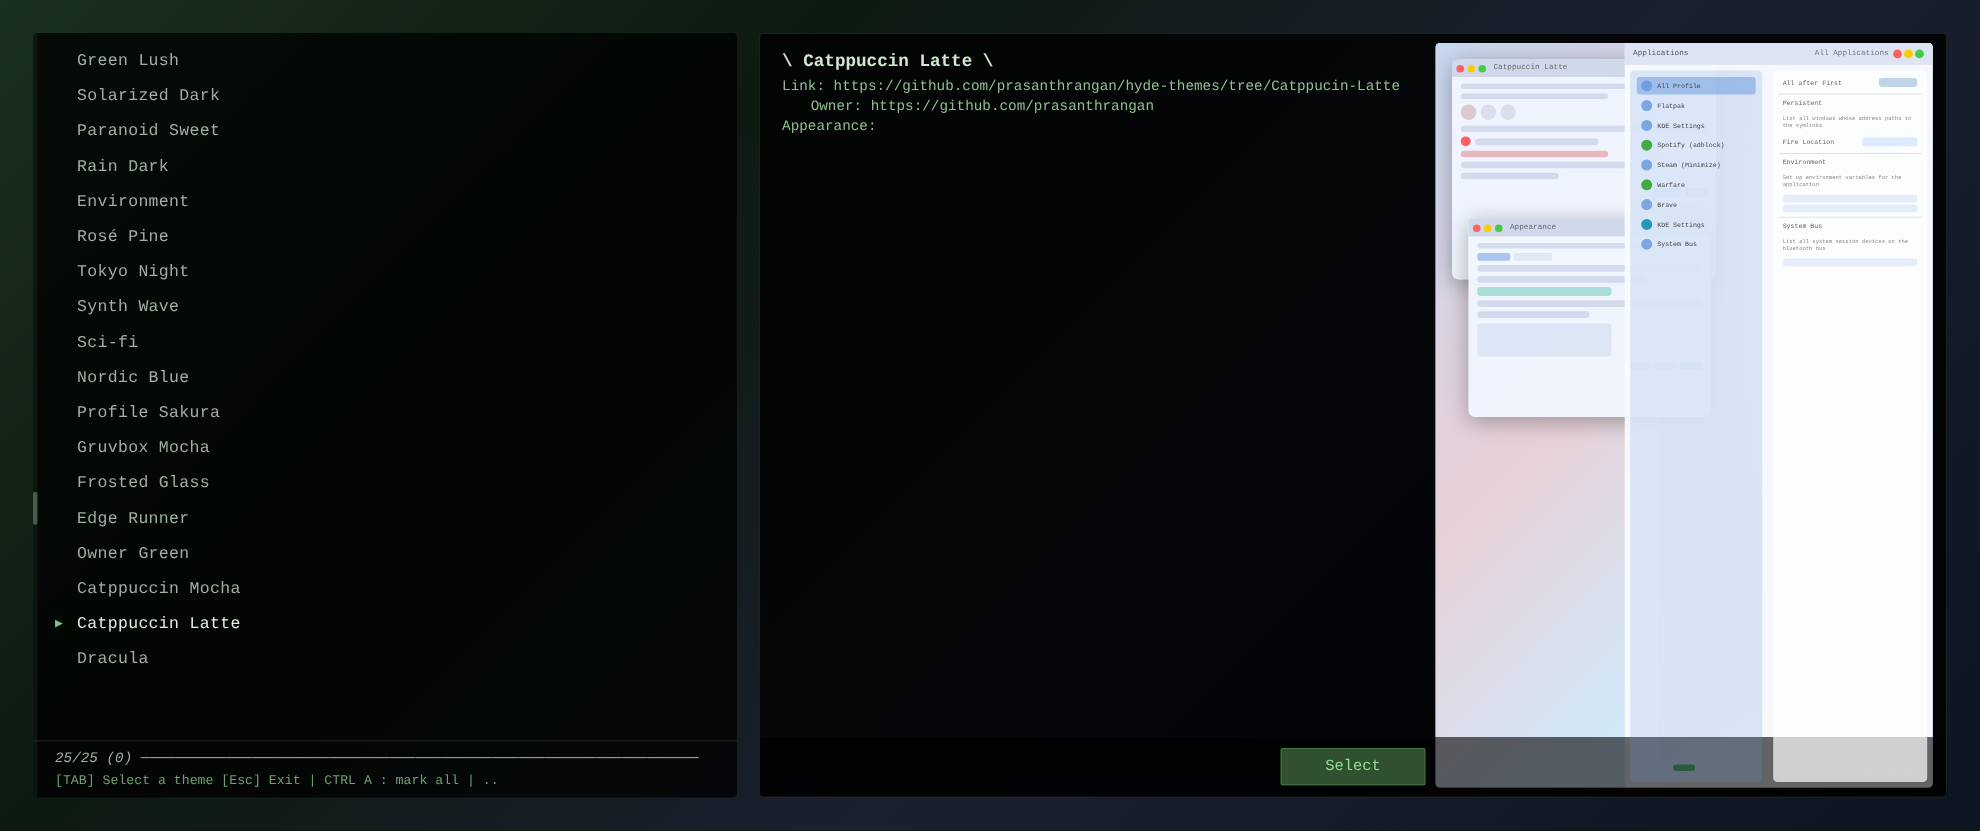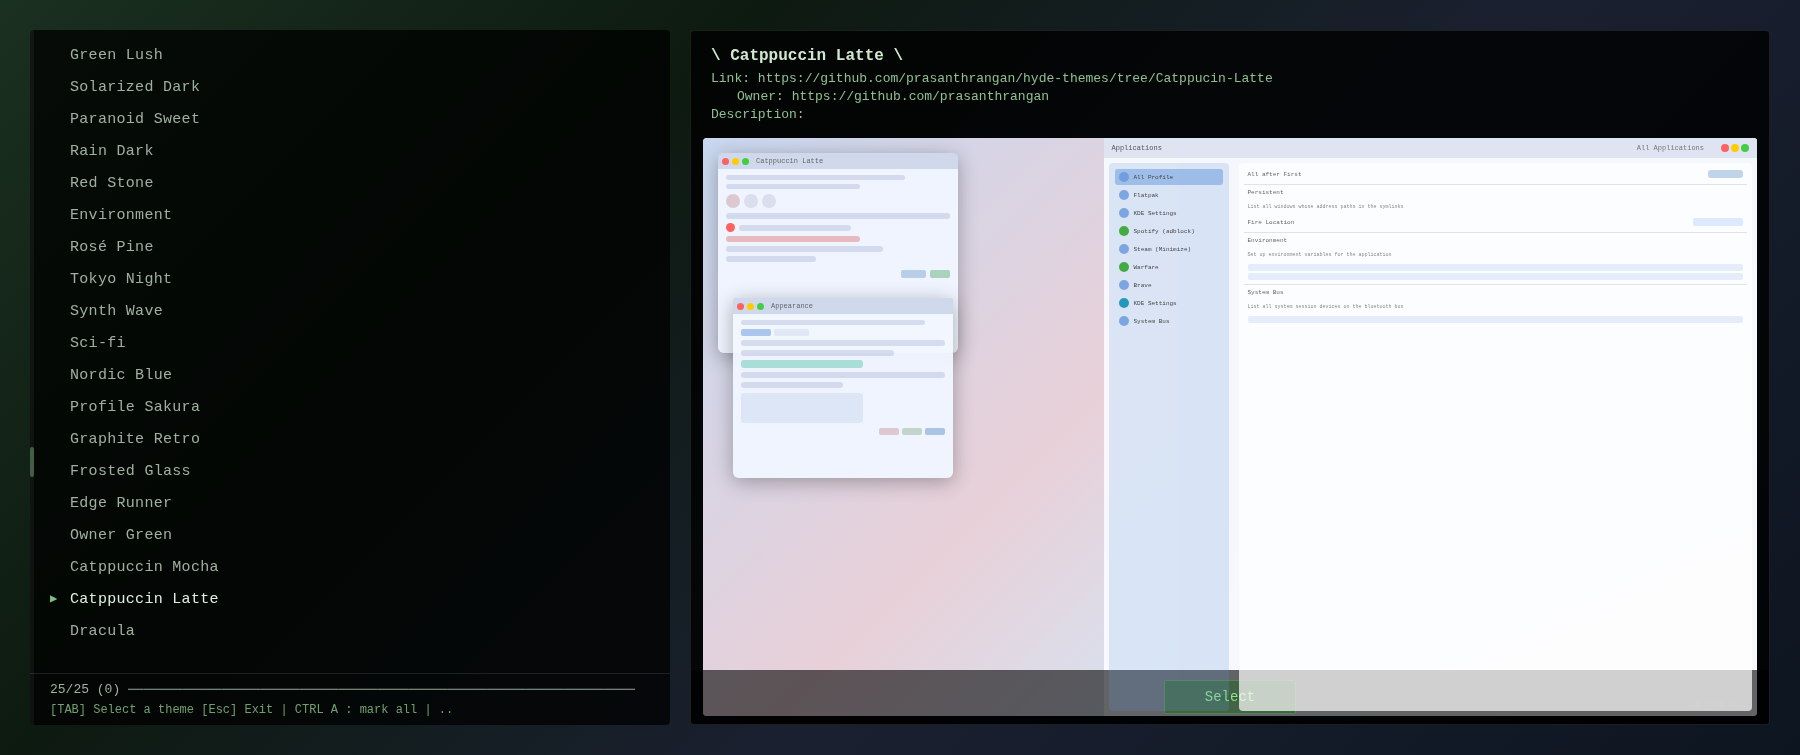--- a/index.html
+++ b/index.html
@@ -113,35 +113,36 @@
     }
 
     .status-count {
       color: #a0b0a0;
       font-size: 13px;
       margin-bottom: 6px;
     }
 
     .status-count span {
       display: inline-block;
+      font-style: italic;
     }
 
     .status-help {
       color: #70a070;
       font-size: 12px;
     }
 
     
     .right-panel {
       flex: 1;
       background: rgba(0,0,0,0.8);
       border: 1px solid rgba(255,255,255,0.1);
       border-radius: 4px;
       display: flex;
-      flex-direction: column;
+      flex-direction: row;
       overflow: hidden;
       position: relative;
     }
 
     .preview-header {
       padding: 16px 20px 8px;
       flex-shrink: 0;
     }
 
     .preview-title {
@@ -392,29 +393,28 @@
   <div class="left-panel">
     <div class="scroll-indicator">
       <div class="scroll-thumb" style="top: 60%; height: 30px;"></div>
     </div>
 
     <div class="theme-list" id="theme-list">
     <div class="theme-item">Green Lush</div>
         <div class="theme-item">Solarized Dark</div>
         <div class="theme-item">Paranoid Sweet</div>
         <div class="theme-item">Rain Dark</div>
-        <div class="theme-item">Red Stone</div>
         <div class="theme-item">Environment</div>
         <div class="theme-item">Rosé Pine</div>
         <div class="theme-item">Tokyo Night</div>
         <div class="theme-item">Synth Wave</div>
         <div class="theme-item">Sci-fi</div>
         <div class="theme-item">Nordic Blue</div>
         <div class="theme-item">Profile Sakura</div>
-        <div class="theme-item">Graphite Retro</div>
+        <div class="theme-item">Gruvbox Mocha</div>
         <div class="theme-item">Frosted Glass</div>
         <div class="theme-item">Edge Runner</div>
         <div class="theme-item">Owner Green</div>
         <div class="theme-item">Catppuccin Mocha</div>
         <div class="theme-item active selected">Catppuccin Latte</div>
         <div class="theme-item">Dracula</div>
       </div>
 
     <div class="status-bar">
       <div class="status-count">
@@ -430,21 +430,21 @@
       <div class="preview-title">\ Catppuccin Latte \</div>
       <div class="preview-link">
         <span>Link:</span>
         <span>https://github.com/prasanthrangan/hyde-themes/tree/Catppucin-Latte</span>
       </div>
       <div class="preview-owner">
         <span>Owner:</span>
         <span>https://github.com/prasanthrangan</span>
       </div>
       <div class="preview-desc">
-        <span>Description:</span>
+        <span>Appearance:</span>
       </div>
     </div>
 
     <div class="preview-image-container">
       <div class="mock-screenshot">
 
         <div class="anime-bg"></div>
 
         <div class="mock-left">
 
@@ -497,21 +497,21 @@
             <div style="display:flex; justify-content:flex-end; gap:3px;">
               <div style="width:20px;height:7px;background:rgba(180,100,100,0.3);border-radius:2px;"></div>
               <div style="width:20px;height:7px;background:rgba(150,180,150,0.5);border-radius:2px;"></div>
               <div style="width:20px;height:7px;background:rgba(100,150,200,0.5);border-radius:2px;"></div>
             </div>
           </div>
         </div>
 
         <div class="mock-right">
 
-          <div style="height:20px;background:rgba(220,225,240,0.9);display:flex;align-items:center;padding:0 8px;gap:17px;position:relative;z-index:2;">
+          <div style="height:20px;background:rgba(220,225,240,0.9);display:flex;align-items:center;padding:0 8px;gap:4px;position:relative;z-index:2;">
             <div style="font-size:7px;color:#555;flex:1;">Applications</div>
             <div style="font-size:7px;color:#777;">All Applications</div>
             <div style="display:flex;gap:2px;">
               <div style="width:8px;height:8px;border-radius:50%;background:#ff6060;"></div>
               <div style="width:8px;height:8px;border-radius:50%;background:#ffcc00;"></div>
               <div style="width:8px;height:8px;border-radius:50%;background:#44cc44;"></div>
             </div>
           </div>
 
           <div style="display:flex;height:calc(100% - 20px);position:relative;z-index:2;">

